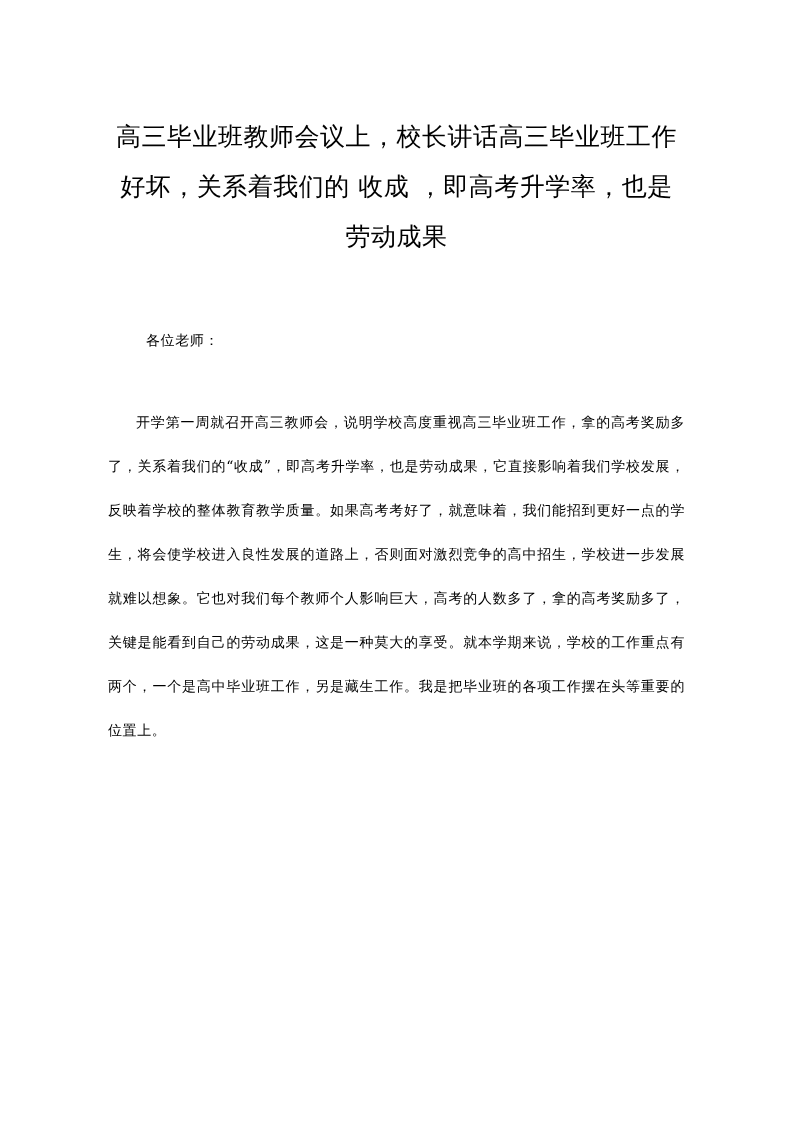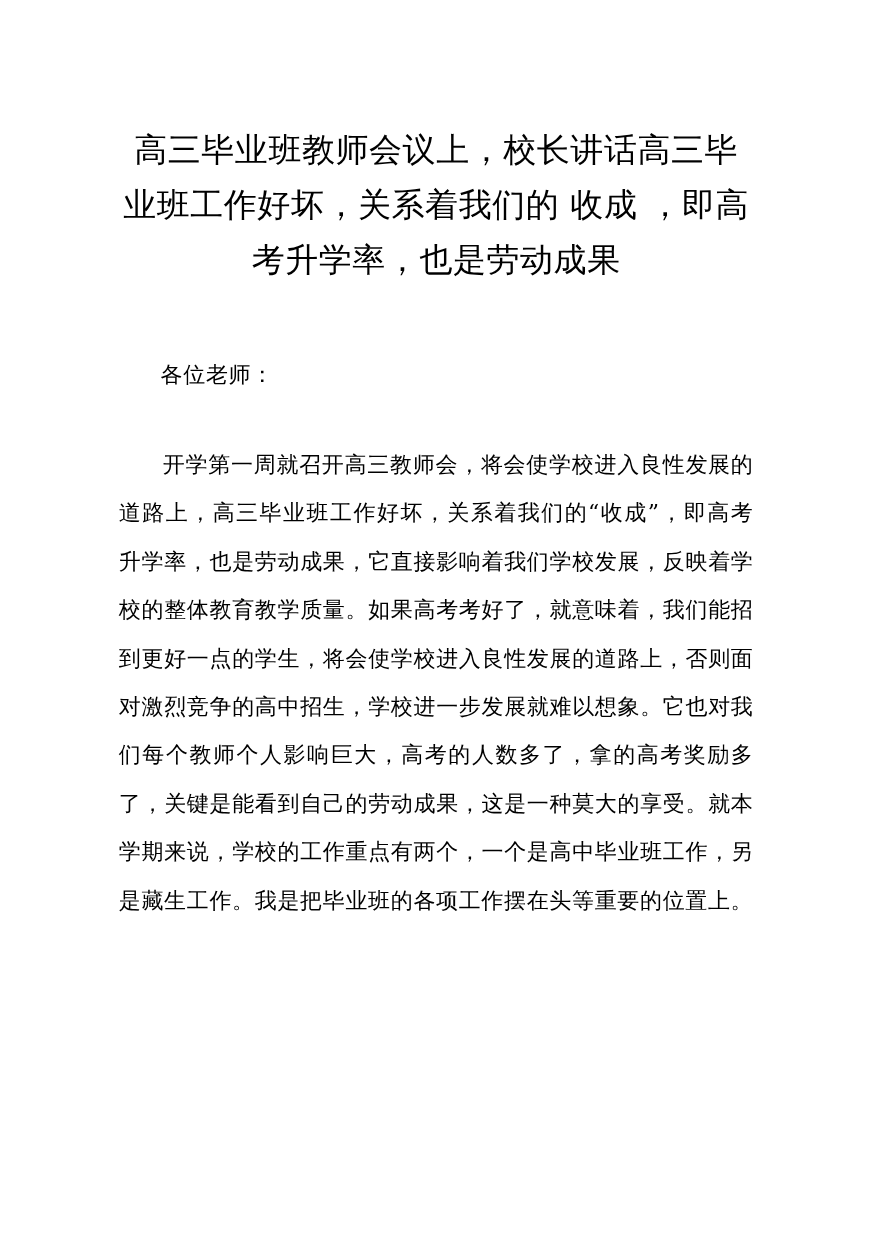--- a/index.html
+++ b/index.html
@@ -16,33 +16,33 @@
   }
   .page {
     position: relative;
     width: 793px;
     height: 1122px;
     background: #ffffff;
     box-sizing: border-box;
     padding: 112px 108px 80px 108px;
   }
   .doc-title {
-    font-size: 30px;
+    font-size: 25px;
     line-height: 50px;
     text-align: center;
     font-weight: normal;
     margin: 0;
     letter-spacing: 0.5px;
     font-family: "DejaVu Serif", "Liberation Serif", serif;
   }
   .body-block {
     margin-top: 56px;
   }
   .para {
-    font-size: 20px;
+    font-size: 14px;
     line-height: 44px;
     text-align: justify;
     text-justify: inter-ideograph;
     margin: 0 0 22px 0;
     letter-spacing: 0.6px;
     font-family: "DejaVu Serif", "Liberation Serif", serif;
   }
   .para.salutation {
     text-indent: 38px;
     margin-bottom: 38px;
@@ -60,17 +60,17 @@
 
 <div class="page">
 
   <h1 class="doc-title">高三毕业班教师会议上，校长讲话高三毕业班工作好坏，关系着我们的 收成 ，即高考升学率，也是劳动成果</h1>
 
   <div class="body-block">
 
     <p class="para salutation">各位老师：</p>
 
 
-    <p class="para indent">开学第一周就召开高三教师会，将会使学校进入良性发展的道路上，高三毕业班工作好坏，关系着我们的“收成”，即高考升学率，也是劳动成果，它直接影响着我们学校发展，反映着学校的整体教育教学质量。如果高考考好了，就意味着，我们能招到更好一点的学生，将会使学校进入良性发展的道路上，否则面对激烈竞争的高中招生，学校进一步发展就难以想象。它也对我们每个教师个人影响巨大，高考的人数多了，拿的高考奖励多了，关键是能看到自己的劳动成果，这是一种莫大的享受。就本学期来说，学校的工作重点有两个，一个是高中毕业班工作，另是藏生工作。我是把毕业班的各项工作摆在头等重要的位置上。</p>
+    <p class="para indent">开学第一周就召开高三教师会，说明学校高度重视高三毕业班工作，拿的高考奖励多了，关系着我们的“收成”，即高考升学率，也是劳动成果，它直接影响着我们学校发展，反映着学校的整体教育教学质量。如果高考考好了，就意味着，我们能招到更好一点的学生，将会使学校进入良性发展的道路上，否则面对激烈竞争的高中招生，学校进一步发展就难以想象。它也对我们每个教师个人影响巨大，高考的人数多了，拿的高考奖励多了，关键是能看到自己的劳动成果，这是一种莫大的享受。就本学期来说，学校的工作重点有两个，一个是高中毕业班工作，另是藏生工作。我是把毕业班的各项工作摆在头等重要的位置上。</p>
 
   </div>
 
 </div>
 
 </body></html>

